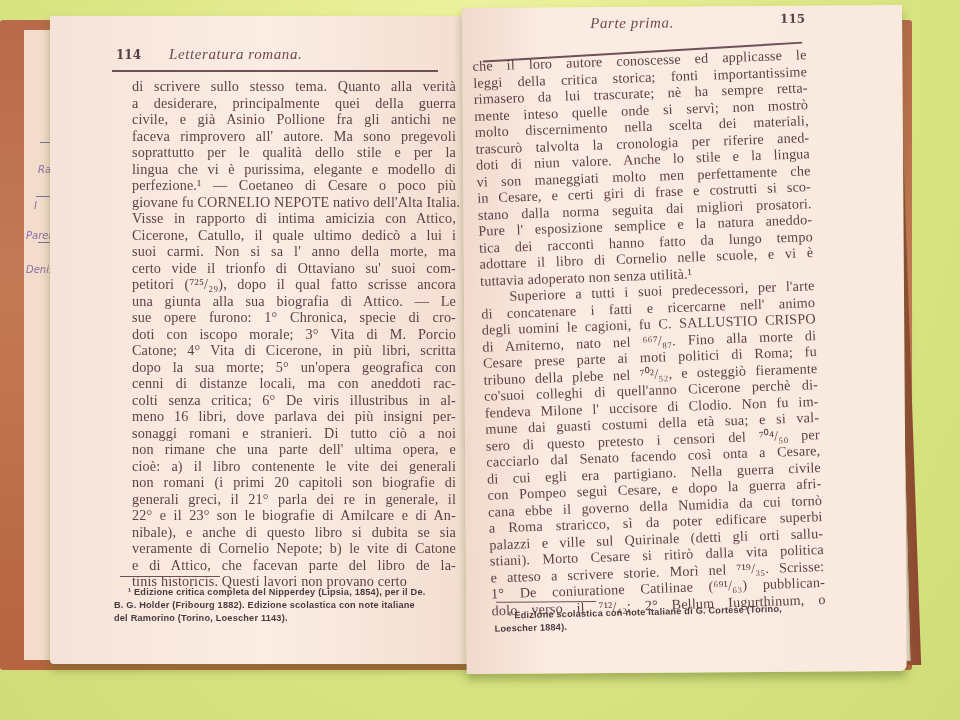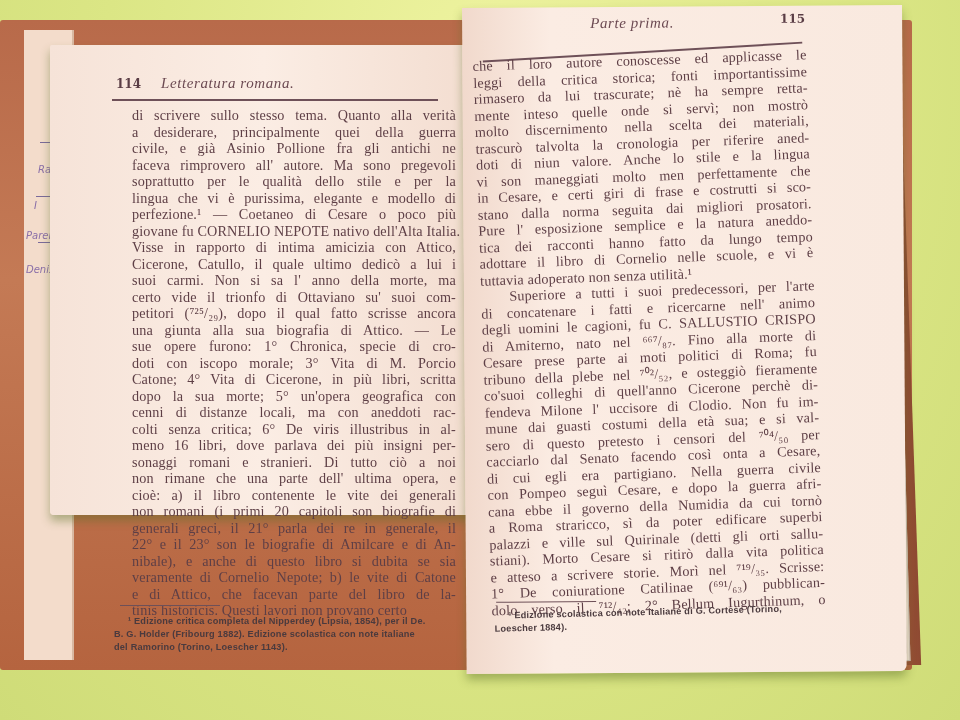--- a/index.html
+++ b/index.html
@@ -36,21 +36,21 @@
   }
   .margin-rule {
     position:absolute; height:1px; background:#7a6a9a;
   }
   
   .page {
     position:absolute; background:#f8e8de;
     box-shadow: 0 6px 10px rgba(90,110,40,0.45);
   }
   .page-left {
-    left:50px; top:45px; width:428px; height:470px;
+    left:50px; top:16px; width:428px; height:648px;
     background:linear-gradient(90deg,#f6e3d8 0%,#fbede4 50%,#f3ddd0 100%);
     border-radius:2px 0 0 4px;
   }
   .page-right {
     left:462px; top:8px; width:440px; height:666px;
     background:linear-gradient(90deg,#f1d9cc 0%,#fbece3 20%,#f9e9df 100%);
     transform:rotate(-0.4deg);
     transform-origin:top left;
     border-radius:0 0 6px 0;
   }
@@ -103,21 +103,21 @@
   <div class="margin-rule" style="left:14px;top:212px;width:30px;"></div>
   <div class="margin-note" style="left:2px;top:234px;">Denis</div>
 </div>
 
 <div class="page-stack" style="left:840px;top:14px;width:60px;height:646px;transform:rotate(-1.5deg);"></div>
 <div class="page-stack" style="left:830px;top:12px;width:70px;height:640px;transform:rotate(-0.8deg);"></div>
 
 <div class="page page-left">
   <div class="running-head" style="left:66px;top:30px;">
     <span class="folio">114</span>
-    <span class="rh-title" style="margin-left:20px;">Letteratura romana.</span>
+    <span class="rh-title" style="margin-left:28px;">Letteratura romana.</span>
   </div>
   <div class="head-rule" style="left:62px;top:54px;width:326px;"></div>
 
   <div class="body-text" style="left:66px;top:62px;width:324px;margin-left:16px;">
     <span class="ln">di scrivere sullo stesso tema. Quanto alla verità</span>
     <span class="ln">a desiderare, principalmente quei della guerra</span>
     <span class="ln">civile, e già Asinio Pollione fra gli antichi ne</span>
     <span class="ln">faceva rimprovero all' autore. Ma sono pregevoli</span>
     <span class="ln">soprattutto per le qualità dello stile e per la</span>
     <span class="ln">lingua che vi è purissima, elegante e modello di</span>

